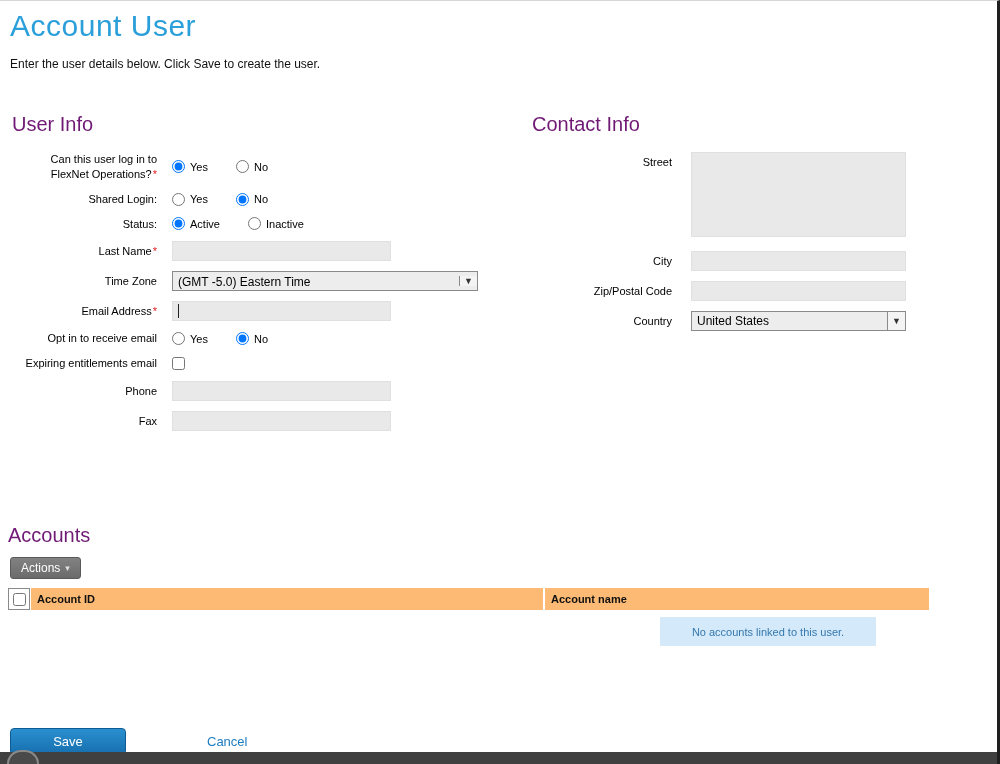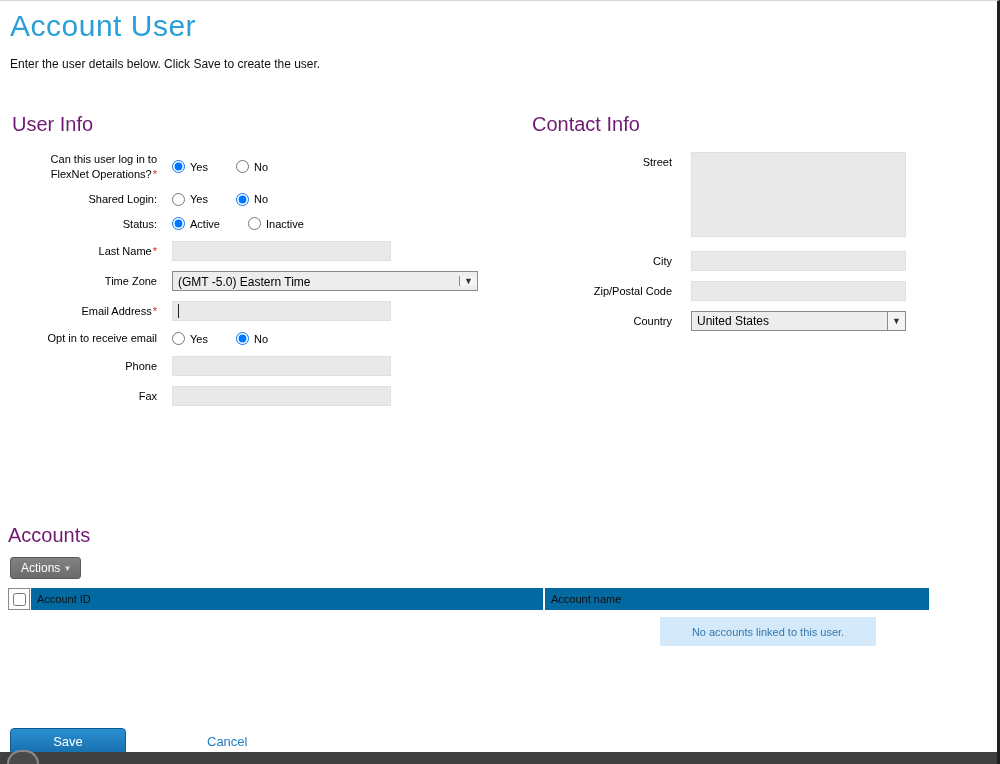--- a/index.html
+++ b/index.html
@@ -52,21 +52,21 @@
   
   .accounts { position:absolute; left:8px; top:523px; width:926px; }
   .actions-btn { margin:10px 0 9px 2px; height:22px; padding:0 10px; background:linear-gradient(#828282,#6b6b6b);
                  border:1px solid #5a5a5a; border-radius:3px; color:#fff; font-size:12px;
                  display:flex; align-items:center; gap:5px; font-family:"Liberation Sans", sans-serif; }
   .actions-btn .arr { font-size:9px; color:#e0e0e0; }
   .table-header { display:flex; align-items:stretch; height:22px; }
   .check-cell { width:22px; background:#fff; border:1px solid #8a8a8a; display:flex;
                 align-items:center; justify-content:center; margin-right:1px; }
   .check-cell input { width:13px; height:13px; }
-  .th { background:#0369a1; color:#101010; font-size:11px; font-weight:normal;
+  .th { background:#fdba74; color:#101010; font-size:11px; font-weight:bold;
         line-height:22px; padding-left:6px; }
   .th1 { width:512px; margin-right:2px; }
   .th2 { width:384px; }
   .empty-box { margin:7px 0 0 652px; width:216px; height:29px; background:#d4eafa;
                color:#3577ae; font-size:11px; display:flex; align-items:center; justify-content:center; }
 
   
   .footer { position:absolute; left:10px; top:727px; display:flex; align-items:center;gap:24px; }
   .save-btn { width:116px; height:27px; background:linear-gradient(#2a8fd0,#176fae); color:#fff;
               border:1px solid #0f5c94; border-radius:4px; font-size:13px;
@@ -165,20 +165,24 @@
           <input type="radio" name="opt_in" style="">
           <span>Yes</span>
         </label>
         <label class="radio-opt second">
           <input type="radio" name="opt_in" checked="" style="">
           <span>No</span>
         </label>
       </div>
     </div>
 
+    <div class="form-row">
+      <div class="label"><span>Expiring entitlements email</span></div>
+      <input type="checkbox" class="cb" style="">
+    </div>
 
     <div class="form-row">
       <div class="label"><span>Phone</span></div>
       <input type="text" class="text-input" value="" style="">
     </div>
 
     <div class="form-row">
       <div class="label"><span>Fax</span></div>
       <input type="text" class="text-input" value="" style="">
     </div>

